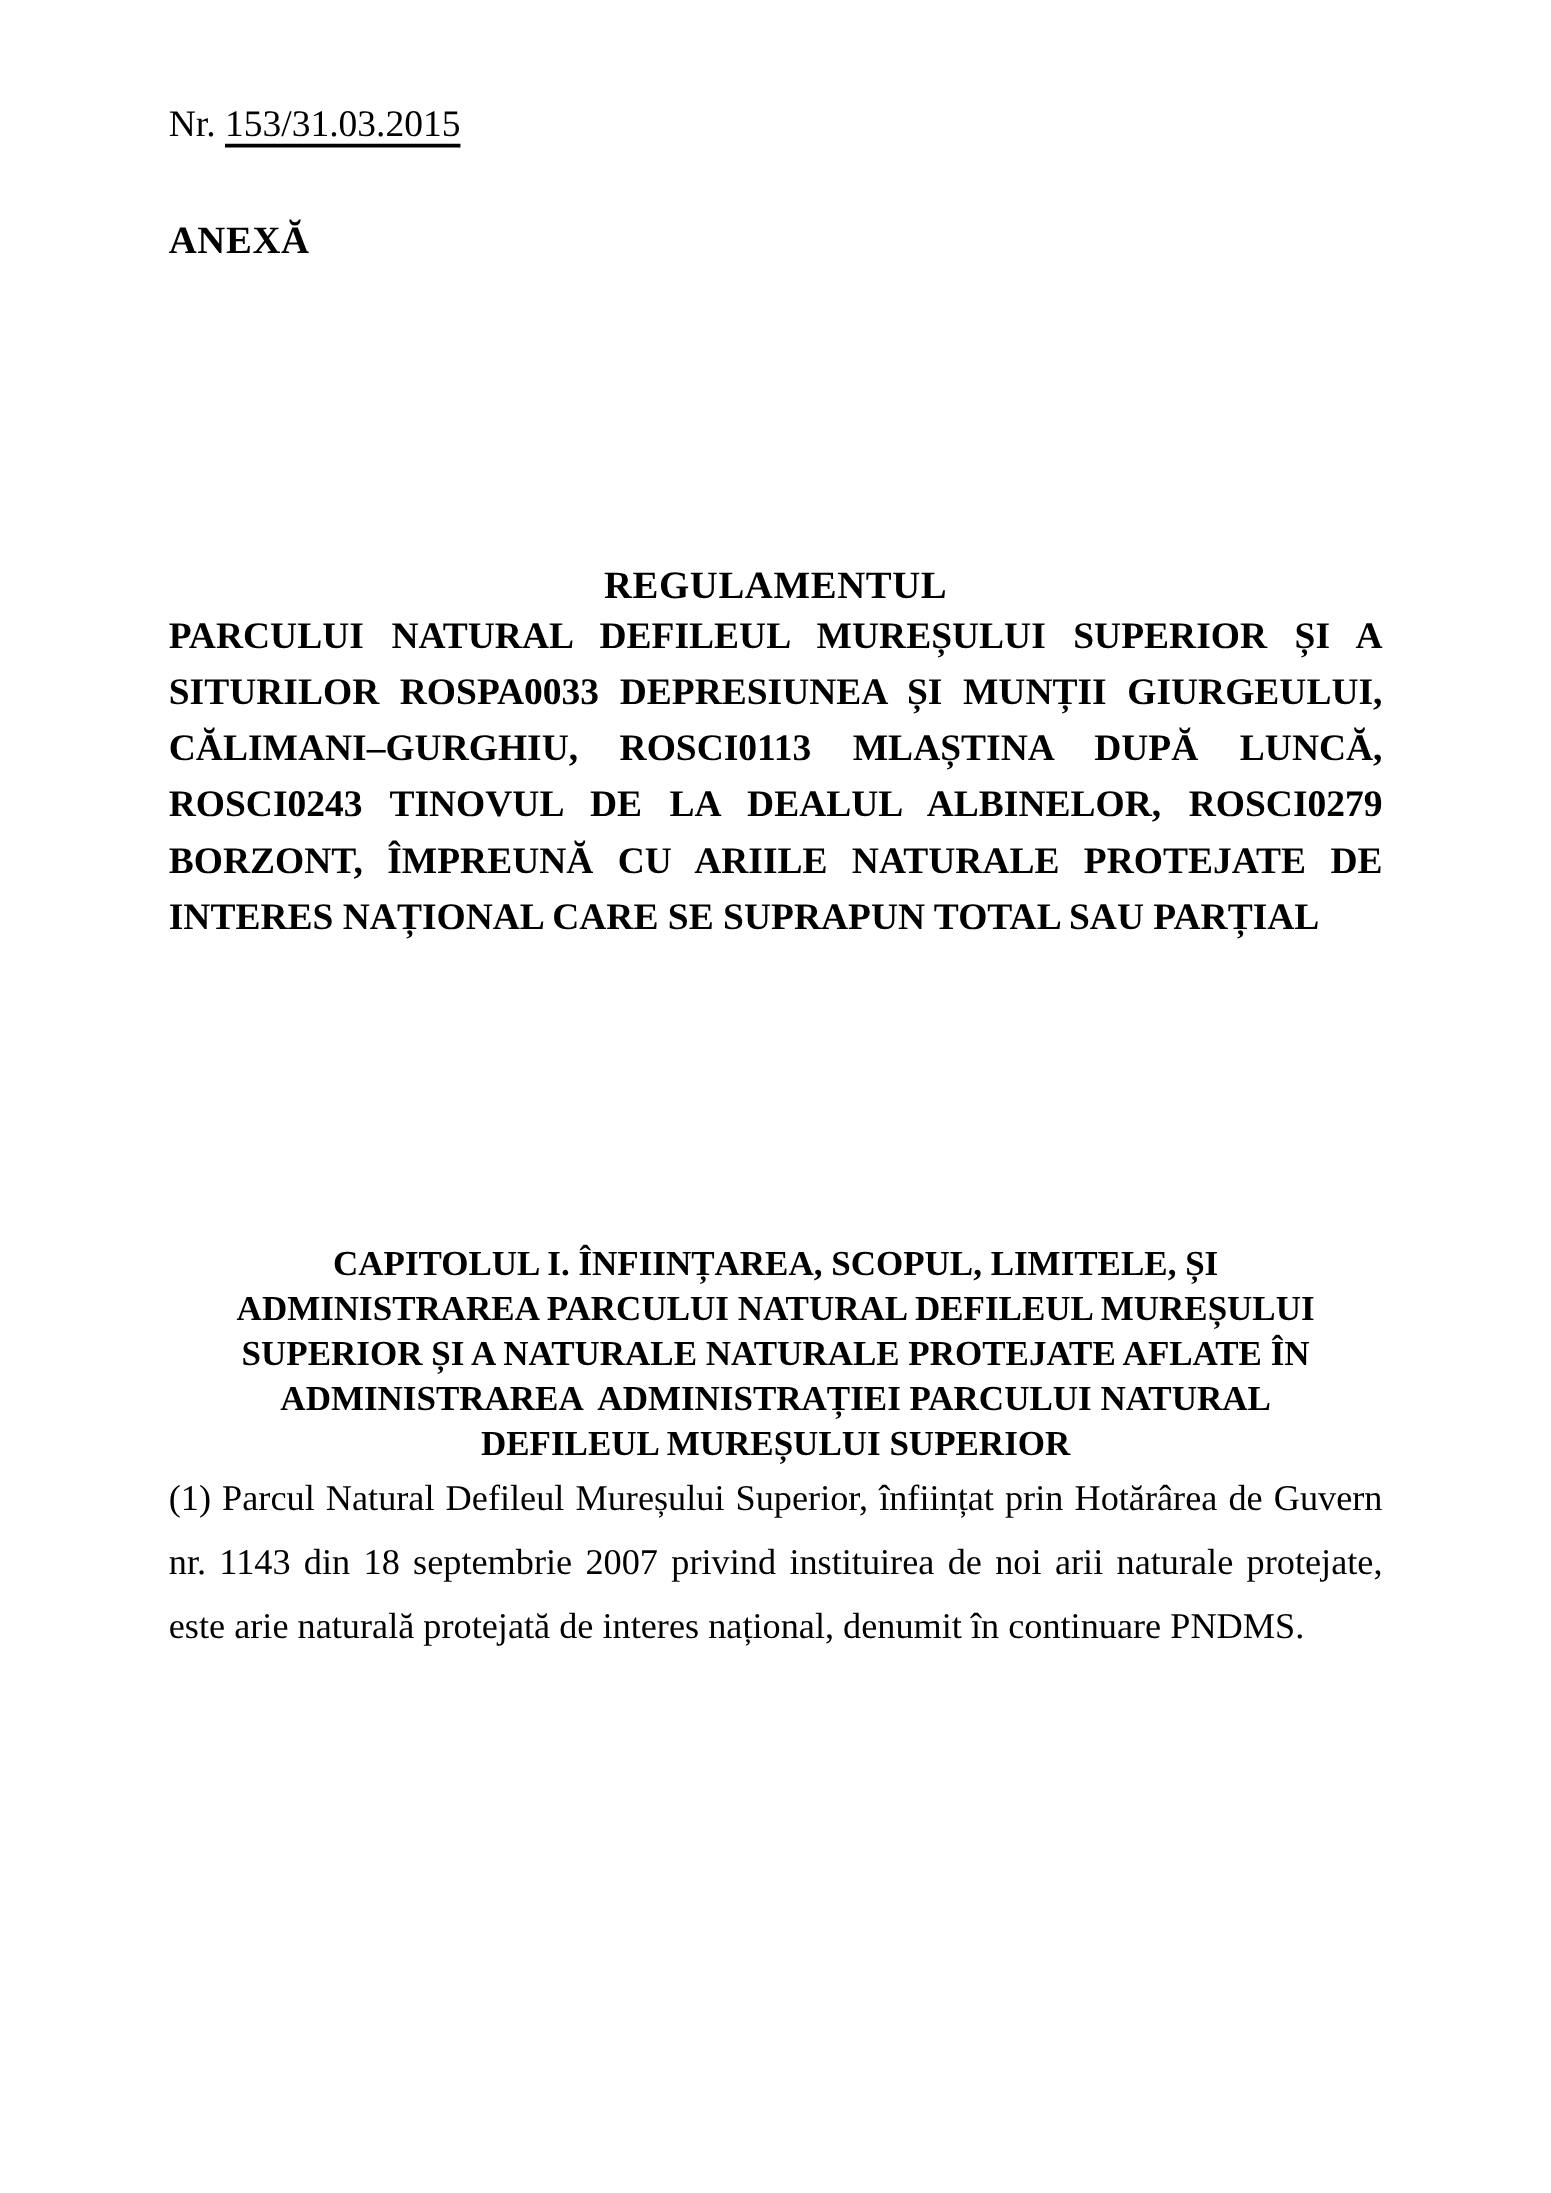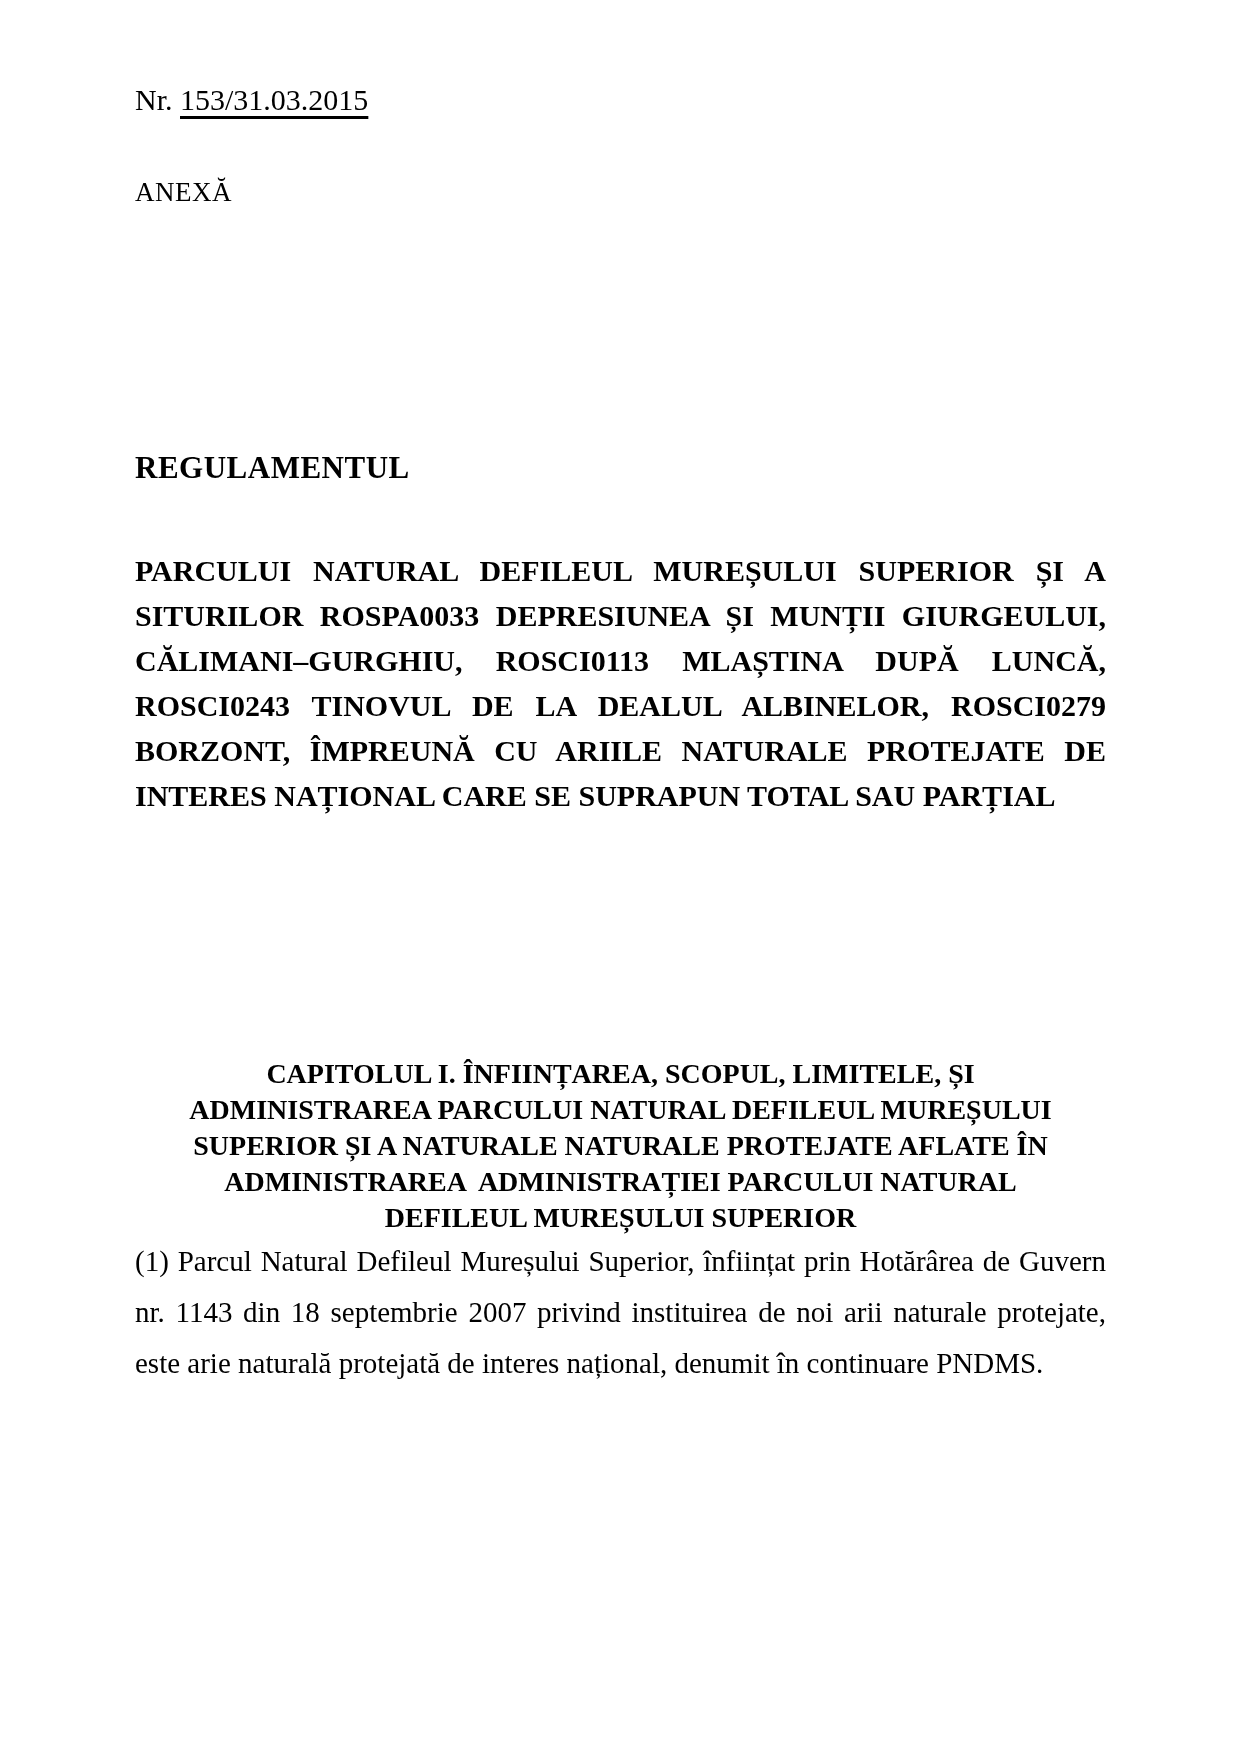--- a/index.html
+++ b/index.html
@@ -24,34 +24,34 @@
     font-size: 30px;
     line-height: 34px;
   }
   .nr-value {
     text-decoration: underline;
     text-decoration-thickness: 2.5px;
     text-underline-offset: 6px;
   }
   .annex {
     margin-top: 57px;
-    font-size: 27px;
-    font-weight: normal;
+    font-size: 31px;
+    font-weight: bold;
     letter-spacing: 0.5px;
     line-height: 36px;
   }
   .doc-title {
     margin-top: 240px;
+    text-align: center;
     font-size: 31px;
     font-weight: bold;
     letter-spacing: 0.5px;
     line-height: 36px;
   }
   .title-para {
-    margin-top: 62px;
     font-size: 30px;
     font-weight: bold;
   }
   .title-para .jline {
     line-height: 45px;
     text-align: justify;
     text-align-last: justify;
     white-space: normal;
   }
   .title-para .jline.last {

